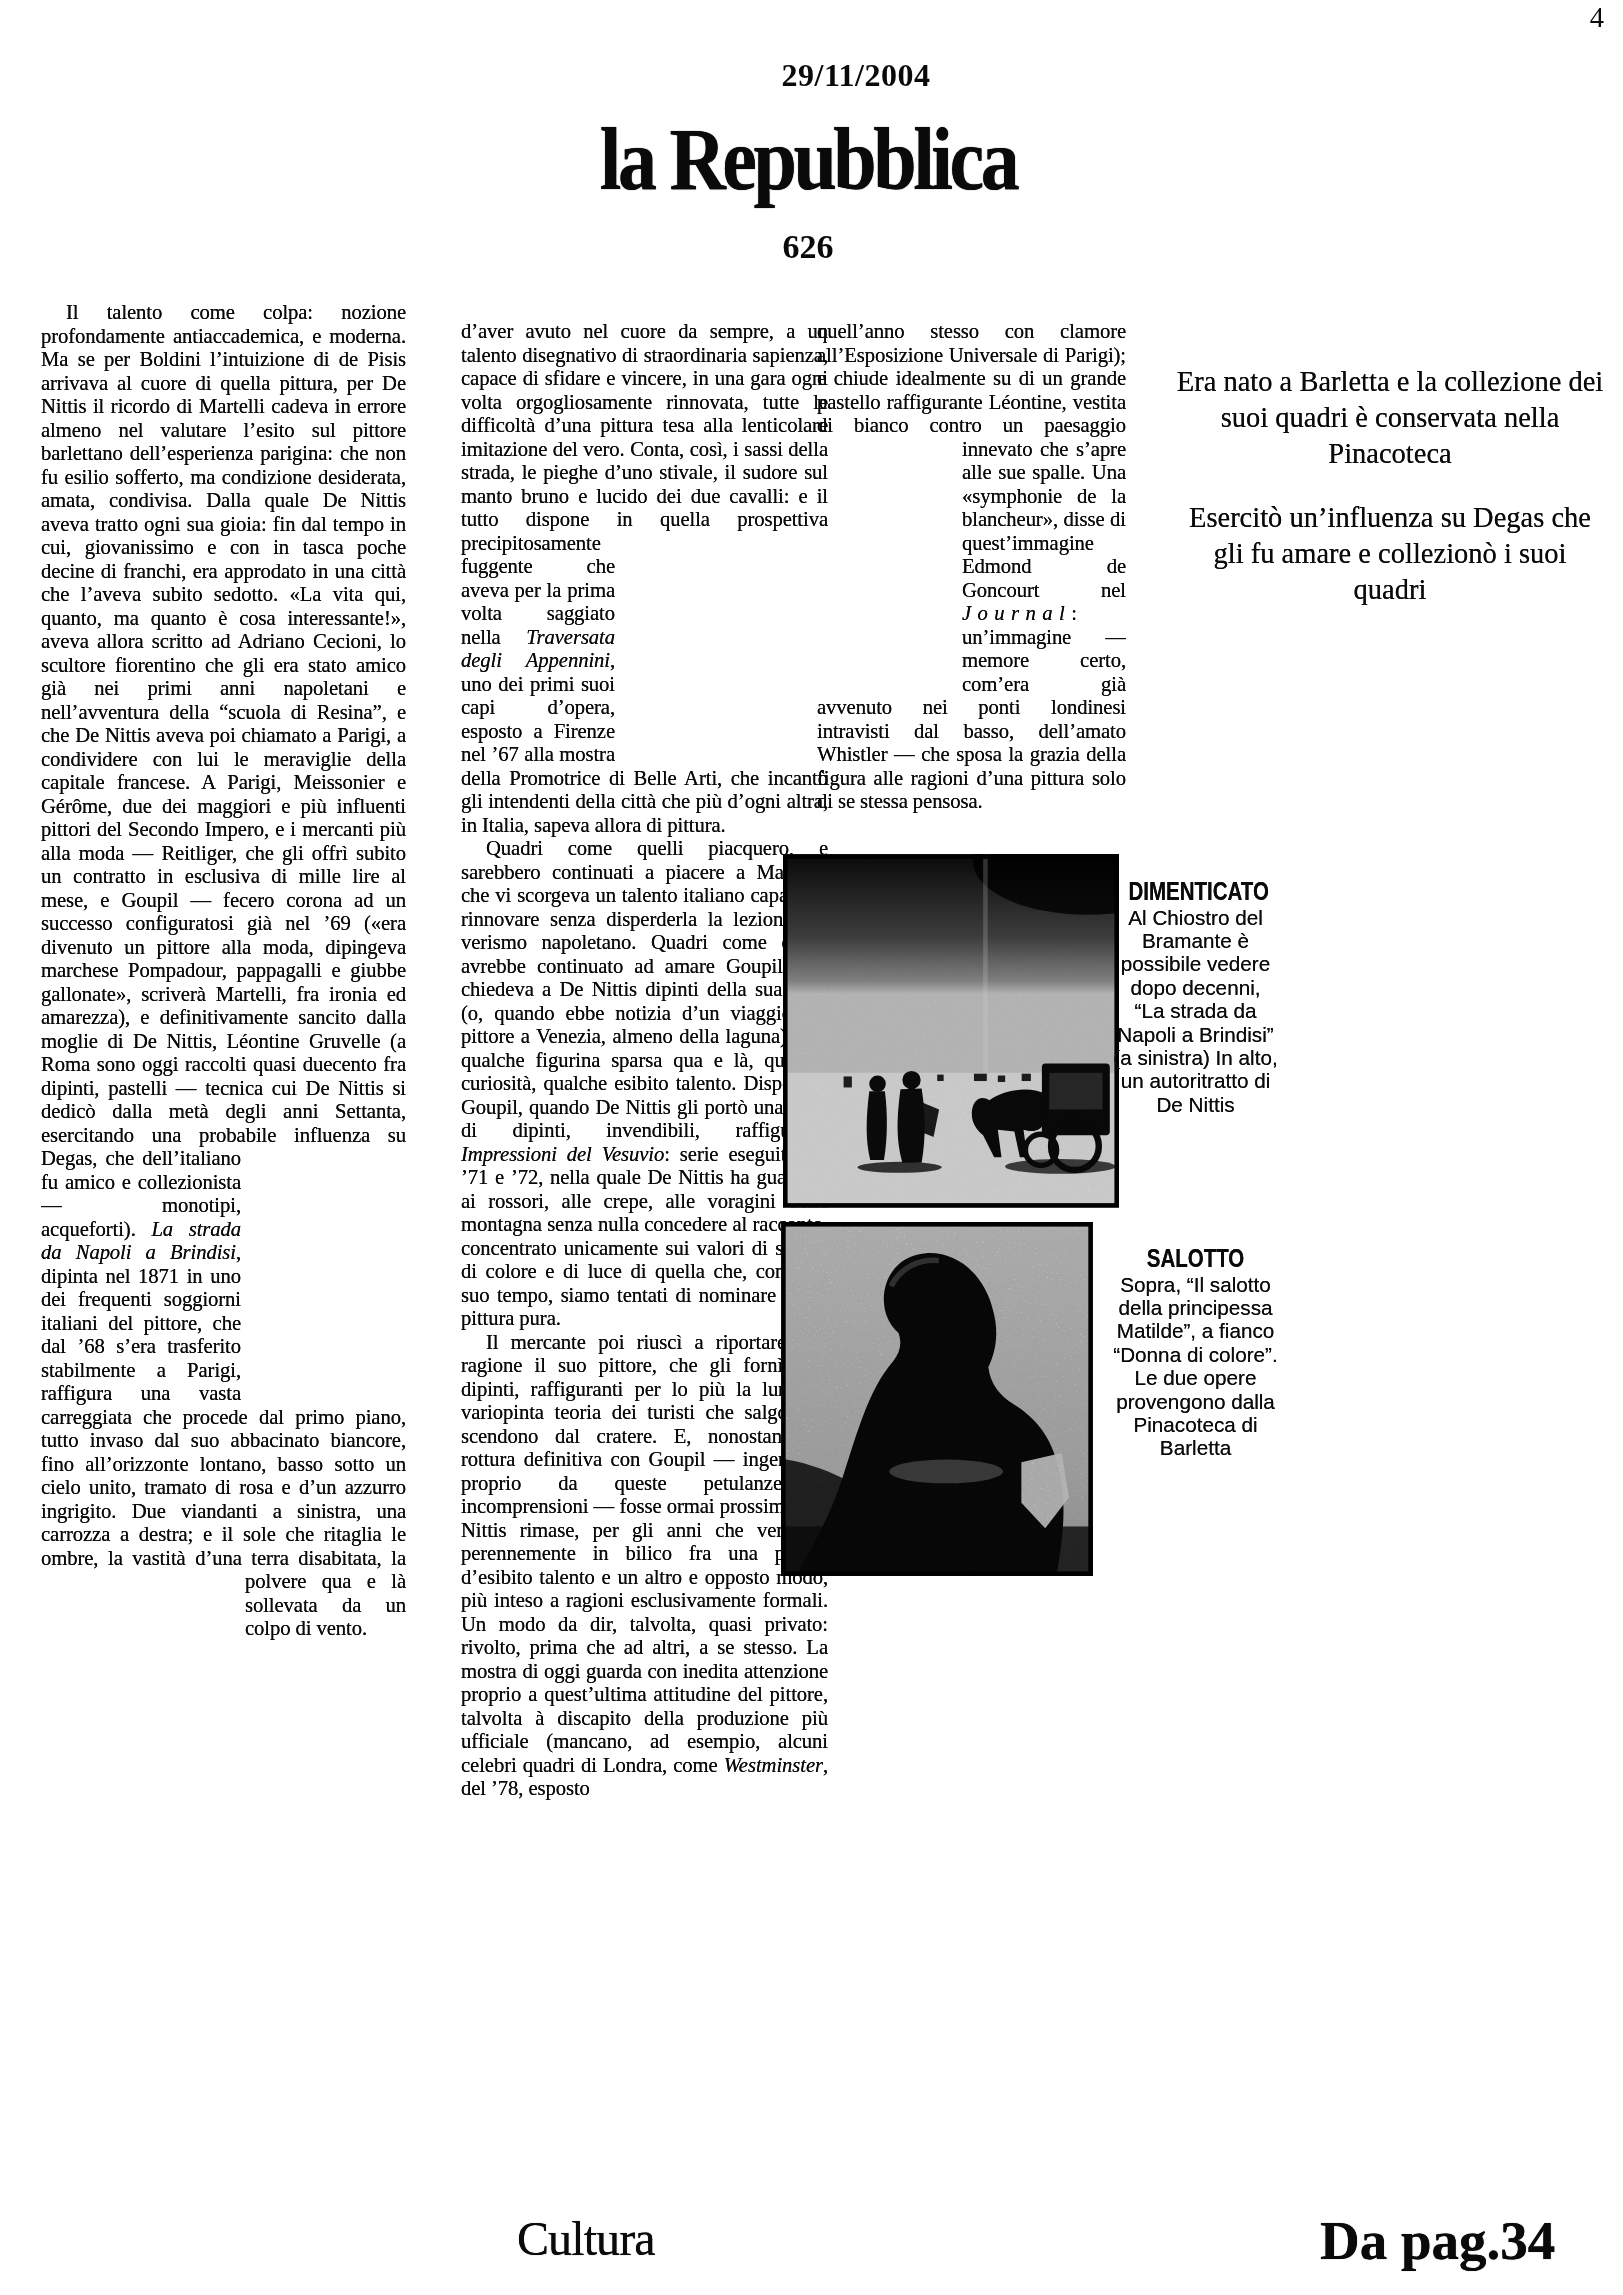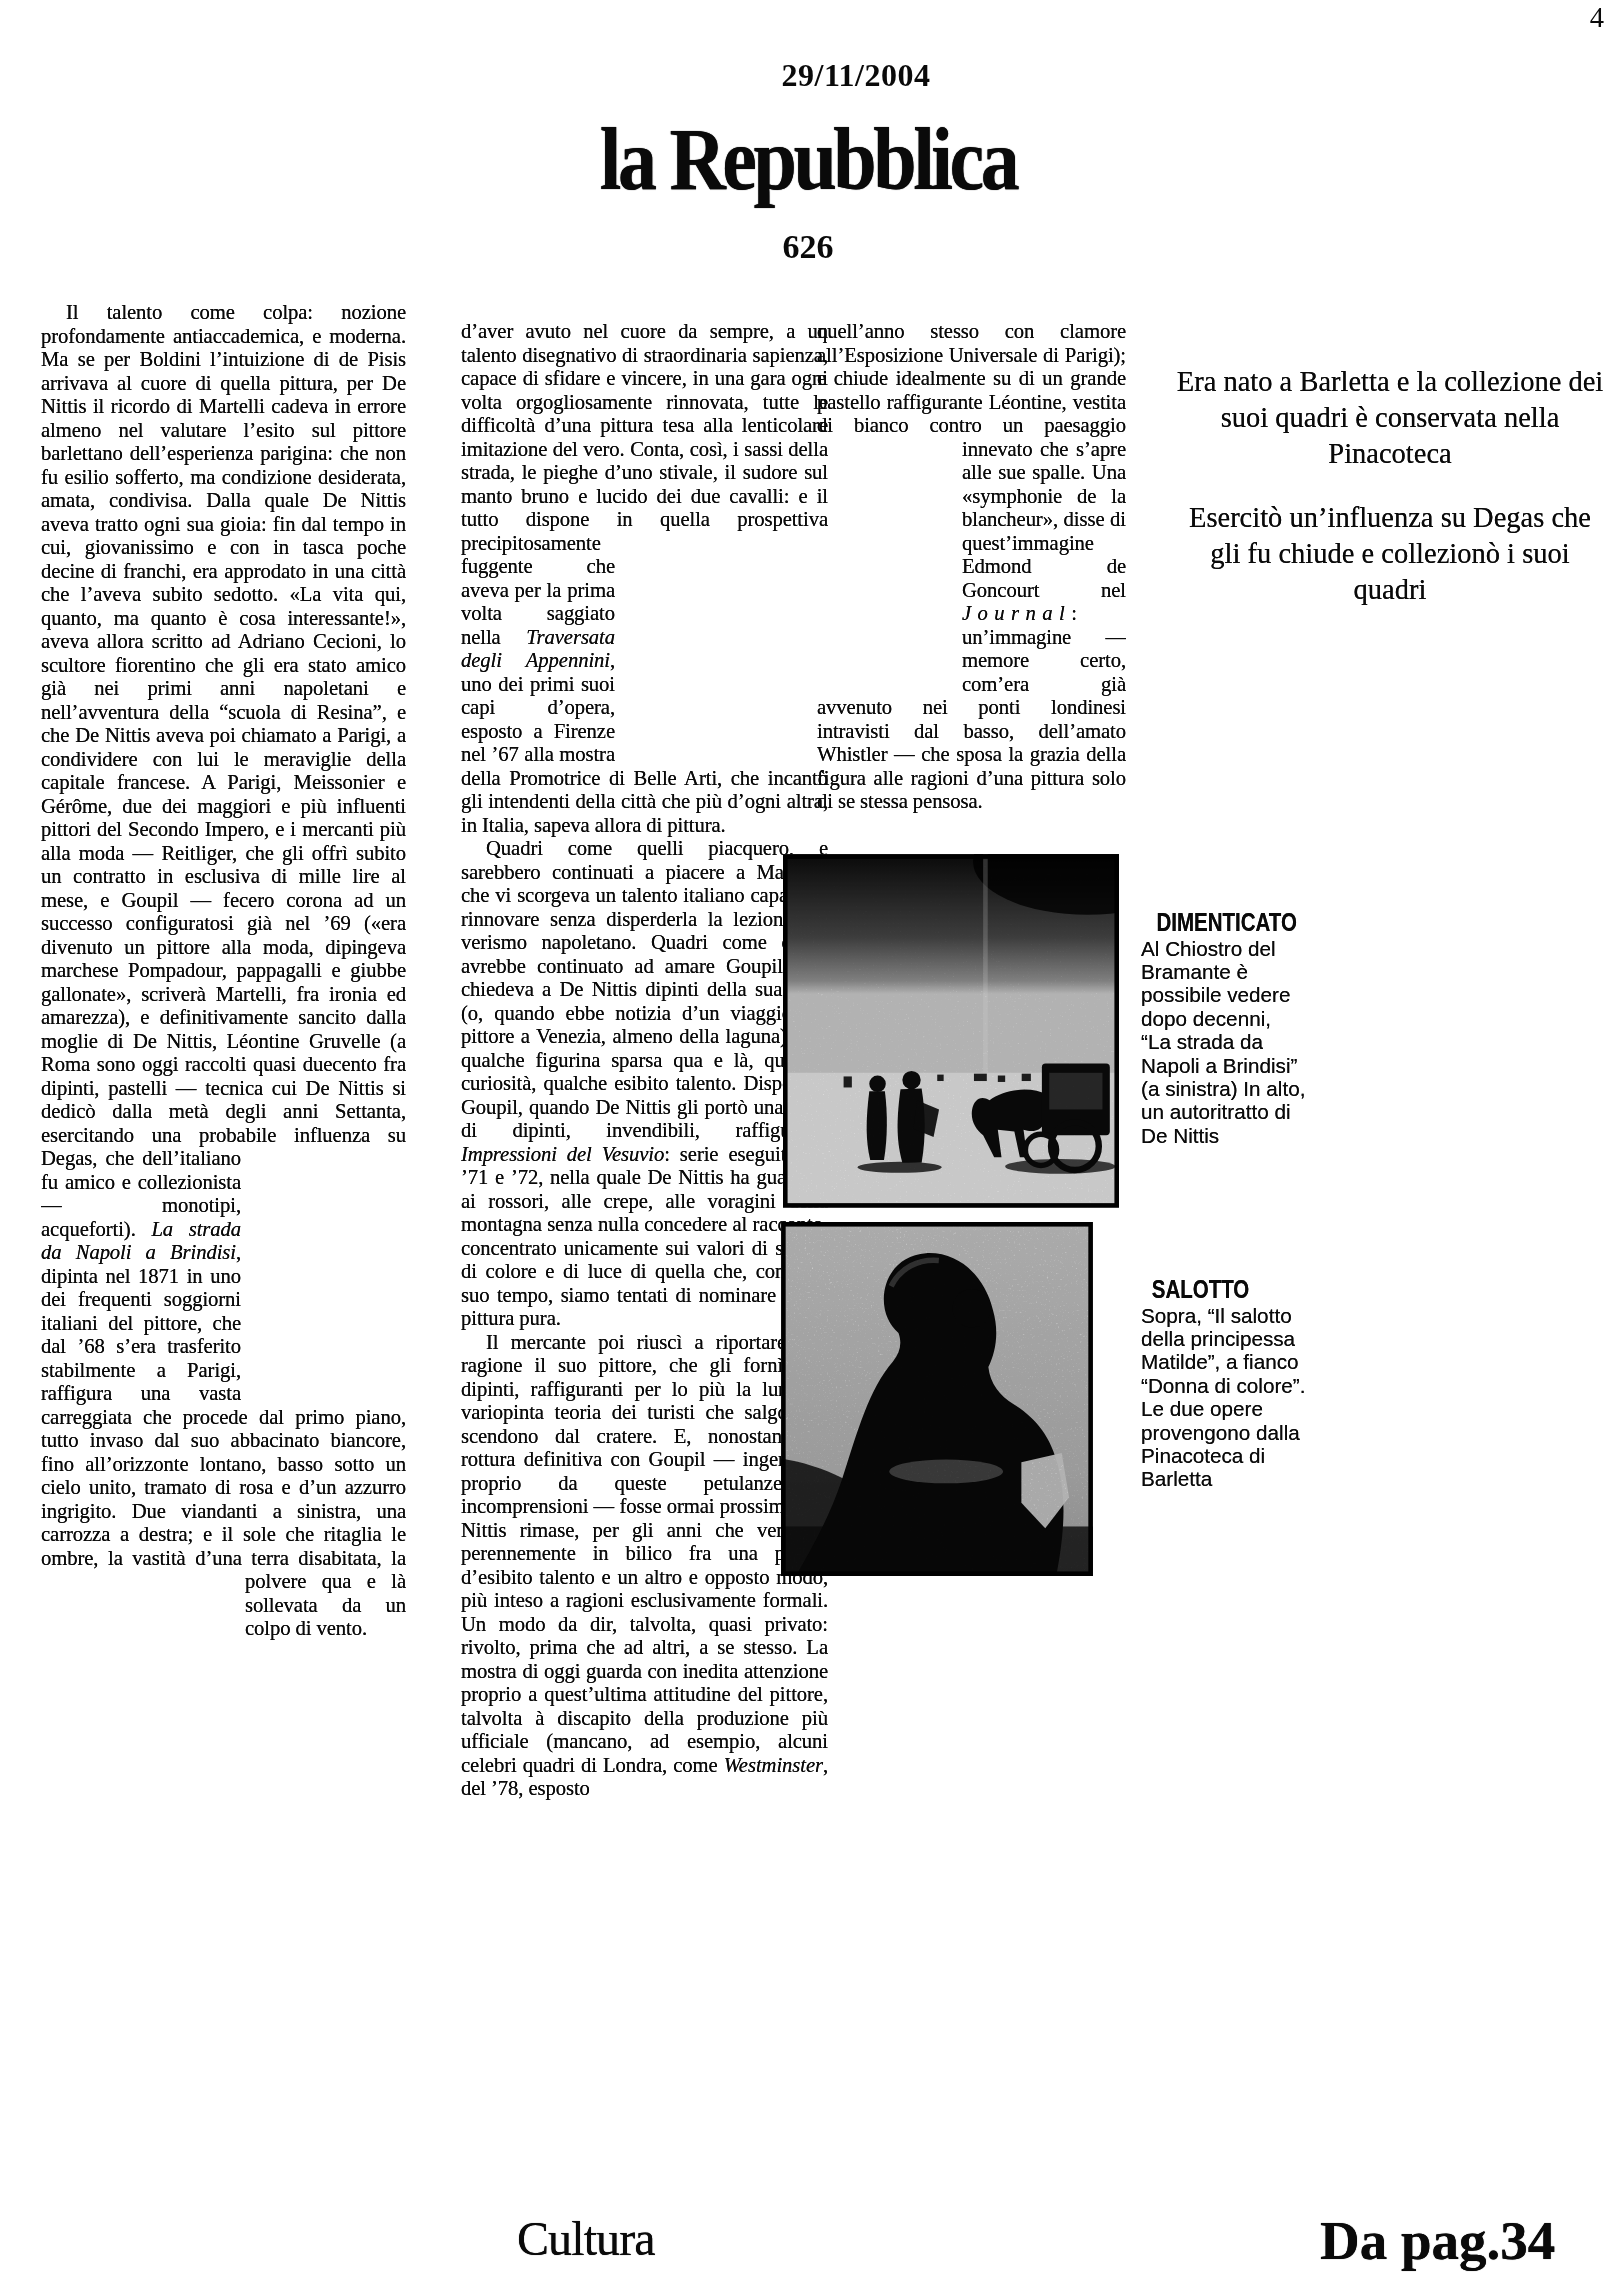--- a/index.html
+++ b/index.html
@@ -35,24 +35,23 @@
   .flt-l{float:left;clear:left;}
   
   .pullquote{
     position:absolute;left:1174px;width:432px;text-align:center;
     font-size:28.5px;line-height:36px;text-shadow:0 0 0.5px rgba(0,0,0,.85);
   }
   .pq1{top:349px;margin-top:15px;}
   .pq2{top:500px;}
   
   .caption{
-    position:absolute;left:1141px;width:165px;text-align:left;
+    position:absolute;left:1113px;width:165px;text-align:center;
     font-family:"Liberation Sans",sans-serif;font-size:20.7px;line-height:23.4px;
     text-shadow:0 0 0.4px rgba(0,0,0,.8);
-    margin-top:31px;
   }
   .cap1{top:878px;}
   .cap2{top:1245px;}
   .cap-title{font-weight:bold;font-size:25px;line-height:27.5px;}
   .cap-title>span{display:inline-block;transform:scaleX(.82);transform-origin:center;}
   
   .photo{position:absolute;}
   .photo svg{display:block;}
   .photo1{left:783px;top:854px;width:336px;height:354px;}
   .photo2{left:781px;top:1222px;width:312px;height:354px;}
@@ -78,21 +77,21 @@
   <div class="col col2">
       <div class="para noindent"><span>d’aver avuto nel cuore da sempre, a un talento disegnativo di straordinaria sapienza, capace di sfidare e vincere, in una gara ogni volta orgogliosamente rinnovata, tutte le difficoltà d’una pittura tesa alla lenticolare imitazione del vero. Conta, così, i sassi della strada, le pieghe d’uno stivale, il sudore sul manto bruno e lucido dei due cavalli: e il tutto dispone in quella prospettiva precipitosamente </span><span class="flt-r" style="width: 213px; height: 231px;"></span><span>fuggente che aveva per la prima volta saggiato nella </span><span class="it">Traversata degli Appennini</span><span>, uno dei primi suoi capi d’opera, esposto a Firenze nel ’67 alla mostra della Promotrice di Belle Arti, che incantò gli intendenti della città che più d’ogni altra, in Italia, sapeva allora di pittura.</span></div>
       <div class="para"><span>Quadri come quelli piacquero, e sarebbero continuati a piacere a Martelli: che vi scorgeva un talento italiano capace di rinnovare senza disperderla la lezione del verismo napoletano. Quadri come quelli avrebbe continuato ad amare Goupil: che chiedeva a De Nittis dipinti della sua terra (o, quando ebbe notizia d’un viaggio del pittore a Venezia, almeno della laguna), con qualche figurina sparsa qua e là, qualche curiosità, qualche esibito talento. Disperato, Goupil, quando De Nittis gli portò una serie di dipinti, invendibili, raffiguranti </span><span class="it">Impressioni del Vesuvio</span><span>: serie eseguita fra ’71 e ’72, nella quale De Nittis ha guardato ai rossori, alle crepe, alle voragini della montagna senza nulla concedere al racconto, concentrato unicamente sui valori di segno, di colore e di luce di quella che, contro il suo tempo, siamo tentati di nominare come pittura pura.</span></div>
       <div class="para"><span>Il mercante poi riuscì a riportare alla ragione il suo pittore, che gli fornì altri dipinti, raffiguranti per lo più la lunga e variopinta teoria dei turisti che salgono e scendono dal cratere. E, nonostante la rottura definitiva con Goupil — ingenerata proprio da queste petulanze e incomprensioni — fosse ormai prossima, De Nittis rimase, per gli anni che vennero, perennemente in bilico fra una pittura d’esibito talento e un altro e opposto modo, più inteso a ragioni esclusivamente formali. Un modo da dir, talvolta, quasi privato: rivolto, prima che ad altri, a se stesso. La mostra di oggi guarda con inedita attenzione proprio a quest’ultima attitudine del pittore, talvolta à discapito della produzione più ufficiale (mancano, ad esempio, alcuni celebri quadri di Londra, come </span><span class="it">Westminster</span><span>, del ’78, esposto</span></div>
     </div>
   <div class="col col3">
       <div class="para noindent"><span>quell’anno stesso con clamore all’Esposizione Universale di Parigi); e chiude idealmente su di un grande pastello raffigurante Léontine, vestita di bianco contro un paesaggio innevato </span><span class="flt-l" style="width: 145px; height: 237px;"></span><span>che s’apre alle sue spalle. Una «symphonie de la blancheur», disse di quest’immagine Edmond de Goncourt nel </span><span class="it lsp">Journal</span><span>: un’immagine — memore certo, com’era già avvenuto nei ponti londinesi intravisti dal basso, dell’amato Whistler — che sposa la grazia della figura alle ragioni d’una pittura solo di se stessa pensosa.</span></div>
     </div>
 
   <div class="pullquote pq1">Era nato a Barletta e la collezione dei suoi quadri è conservata nella Pinacoteca</div>
-  <div class="pullquote pq2">Esercitò un’influenza su Degas che gli fu chiude e collezionò i suoi quadri</div>
+  <div class="pullquote pq2">Esercitò un’influenza su Degas che gli fu amare e collezionò i suoi quadri</div>
 
   <div class="photo photo1">
     <svg width="336" height="354" viewBox="0 0 366 385" xmlns="http://www.w3.org/2000/svg">
       <defs>
         <linearGradient id="sky1" x1="0" y1="0" x2="0" y2="1">
           <stop offset="0" stop-color="#0c0c0c"></stop>
           <stop offset="0.38" stop-color="#4a4a4a"></stop>
           <stop offset="0.58" stop-color="#9a9a9a"></stop>
           <stop offset="0.64" stop-color="#d8d8d8"></stop>
         </linearGradient>

